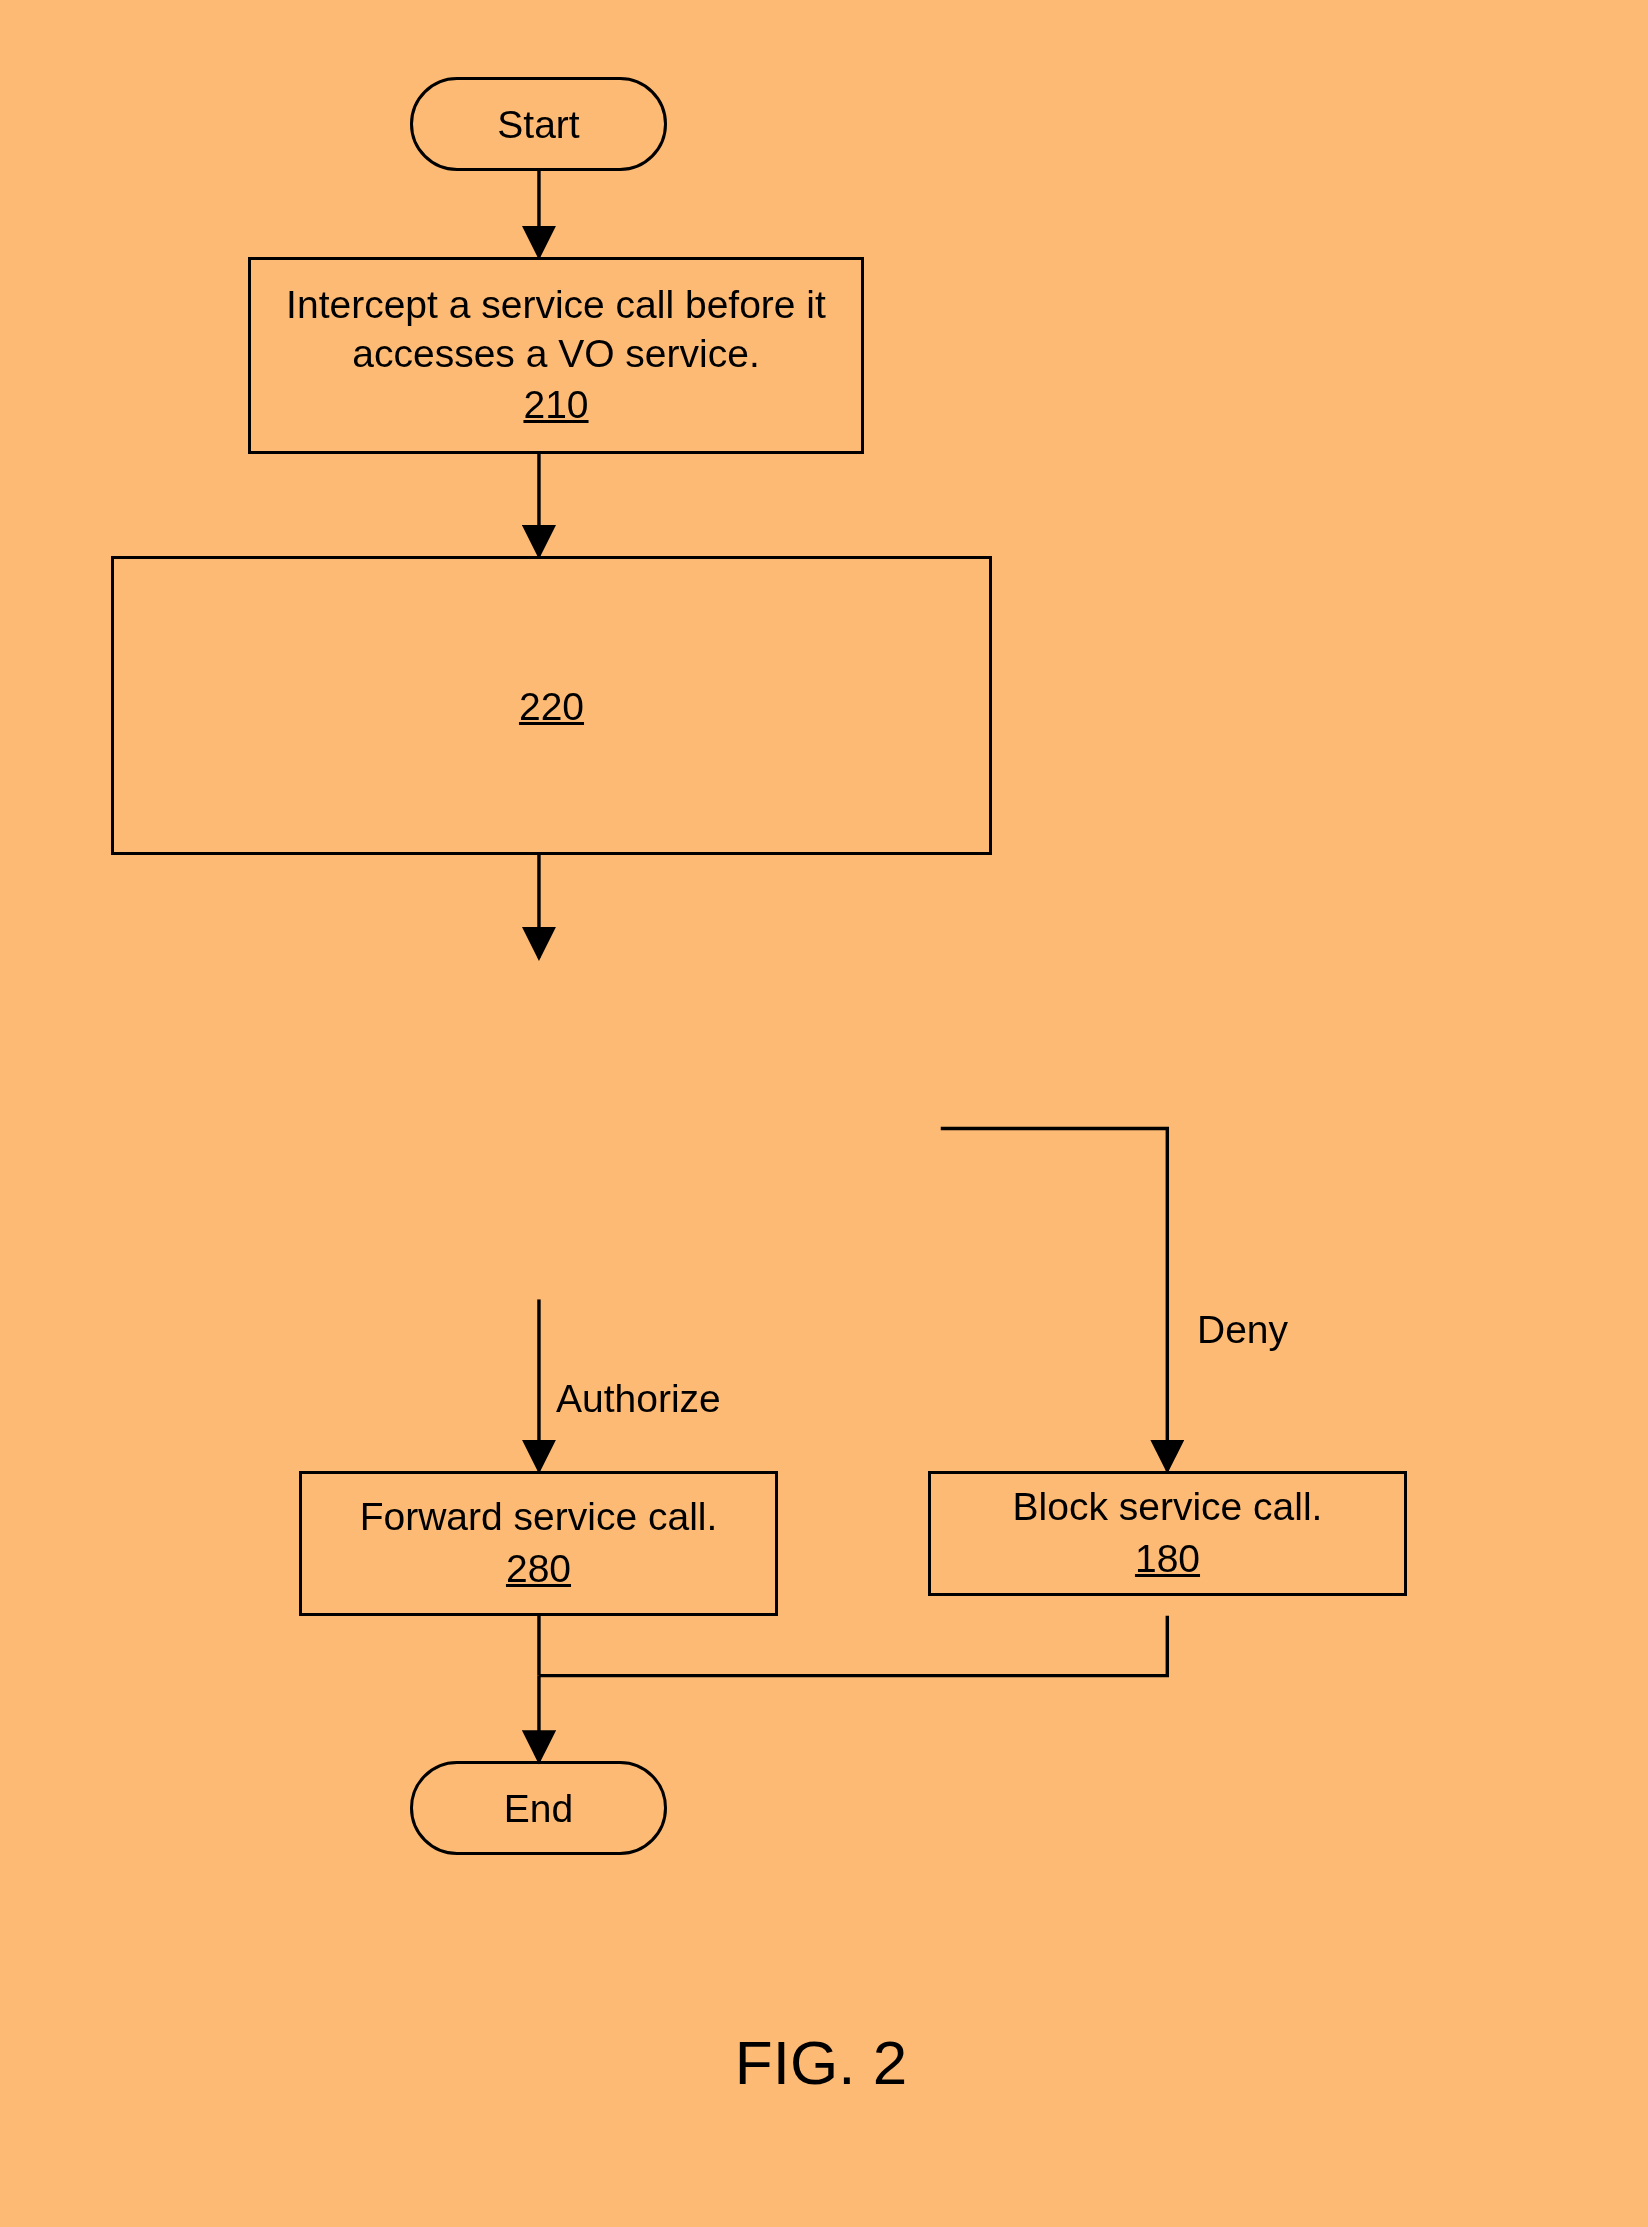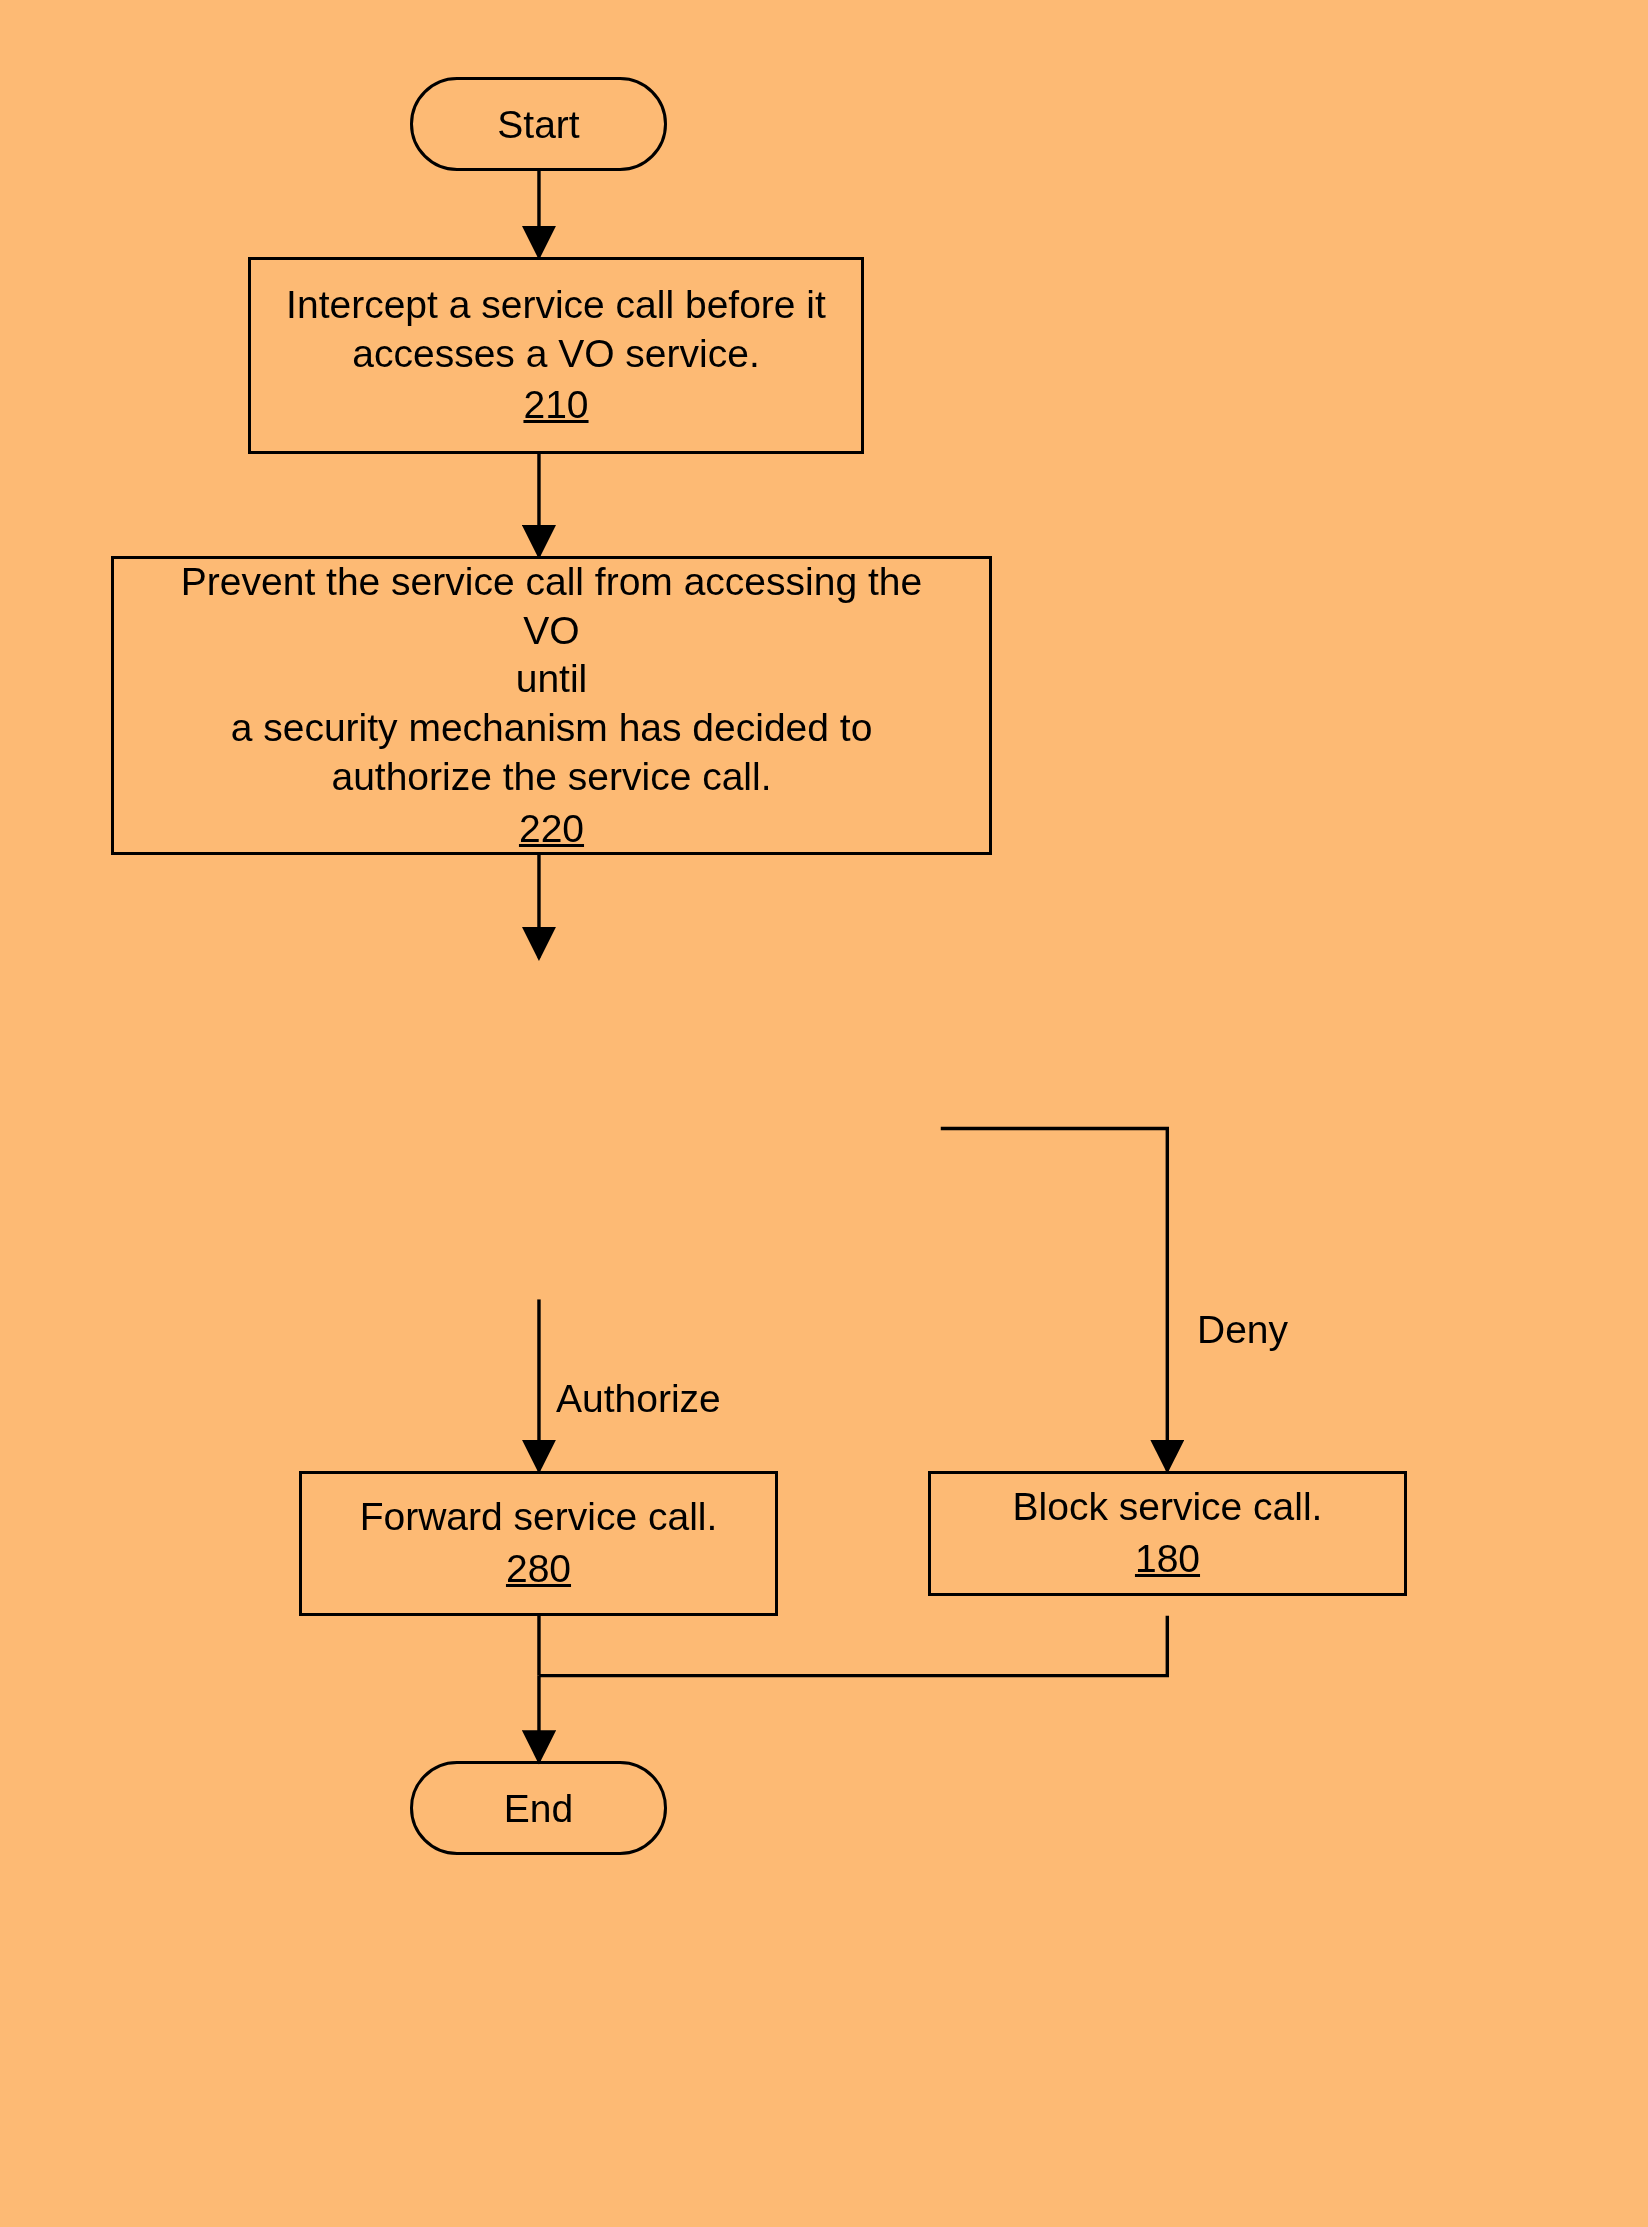--- a/index.html
+++ b/index.html
@@ -73,39 +73,39 @@
   <div class="terminal" style="left:410px; top:1761px; width:257px; height:94px;">
     <span>End</span>
   </div>
 
   <div class="process" style="left:248px; top:257px; width:616px; height:197px;">
     <div>Intercept a service call before it<br>accesses a VO service.</div>
     <div class="ref">210</div>
   </div>
 
   <div class="process" style="left:111px; top:556px; width:881px; height:299px;">
-    <div>Prevent the service call from accessing the VO<br>until<br>a security mechanism has decided to<br>authorize the service call.</div>
     <div class="ref">220</div>
   </div>
 
 
   <div class="process" style="left:299px; top:1471px; width:479px; height:145px;">
     <div>Forward service call.</div>
     <div class="ref">280</div>
   </div>
 
   <div class="process" style="left:928px; top:1471px; width:479px; height:125px;">
     <div>Block service call.</div>
     <div class="ref">180</div>
   </div>
 
   <div class="edge-label" style="left:556px; top:1377px;">Authorize</div>
 
   <div class="edge-label" style="left:1197px; top:1308px;">Deny</div>
 
+  <div class="fig-caption" style="left:650px; top:2027px; width:342px;">FIG. 2</div>
 
   <svg class="lines" viewBox="0 0 1928 2605" width="1649" height="2227">
     <defs>
       <marker id="arrow" viewBox="0 0 20 20" refX="18" refY="10" markerWidth="10" markerHeight="10" orient="auto-start-reverse">
         <path d="M 0 0 L 20 10 L 0 20 z" fill="#000"></path>
       </marker>
     </defs>
 
     <line x1="630" y1="200" x2="630" y2="300" stroke="#000" stroke-width="4" marker-end="url(#arrow)"></line>
 

